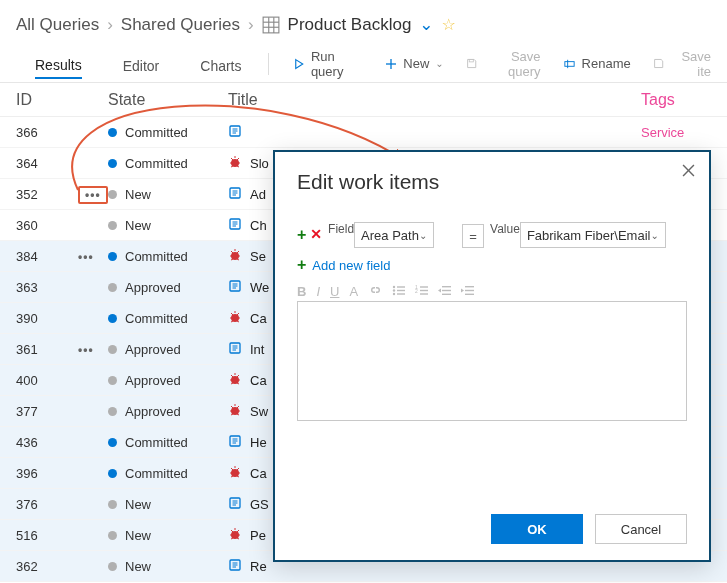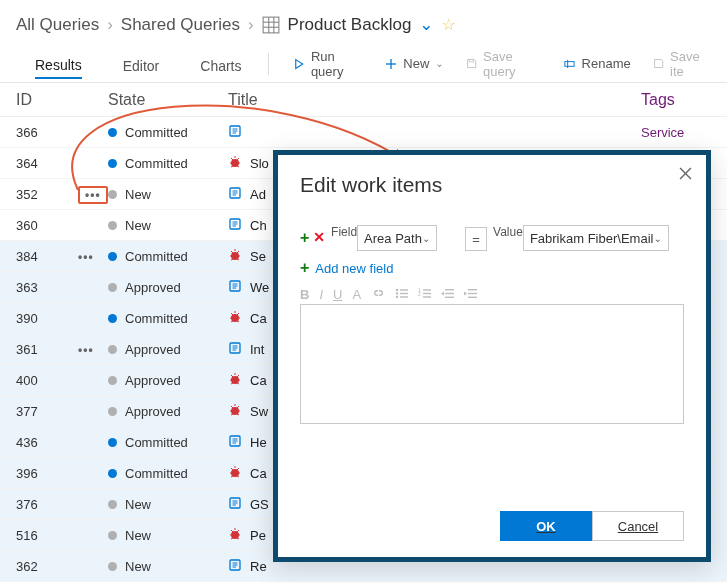--- a/index.html
+++ b/index.html
@@ -35,36 +35,36 @@
     border-bottom:1px solid #e6e6e6;
     height:38px;
     gap:22px;
     font-size:14px;
     color:#555;
   }
   .tab { padding:8px 0 4px 0; cursor:pointer;margin-left:19px; }
   .tab.active { color:#222; border-bottom:2px solid #0078d4; margin-bottom:-1px; }
   .toolbar-sep { width:1px; height:22px; background:#ddd; margin:0 4px; }
   .toolbar-btn { display:flex; align-items:center; gap:6px; color:#555; cursor:pointer; font-size:13px; }
-  .toolbar-btn.disabled { color:#b5b5b5; }
+  .toolbar-btn.disabled { color:#b5b5b5;text-align:right; }
   .toolbar-btn svg { display:block; }
   .col-head {
     display:flex;
     padding: 0 16px;
     height:34px;
     align-items:center;
     border-bottom:1px solid #eee;
     color:#555;
     font-size:16px;
   }
   .c-id   { width:62px; }
   .c-dots { width:30px; }
   .c-state{ width:120px; display:flex; align-items:center; gap:8px;}
   .c-title{ flex:1; display:flex; align-items:center; gap:8px;}
-  .c-tags { width:70px; text-align:left; color:#701a75;}
+  .c-tags { width:70px; text-align:left; color:#ec4899;}
   .row {
     display:flex;
     padding:0 16px;
     height:31px;
     align-items:center;
     border-bottom:1px solid #f3f3f3;
     font-size:13px;
   }
   .row.sel { background:#ecf4fb; }
   .dots { color:#666; letter-spacing:1px; font-weight:bold; cursor:pointer; font-size:12px;}
@@ -74,21 +74,21 @@
   }
   .dot-blue { background:#0078d4; }
   .dot-gray { background:#b0b0b0; }
   .title-icon { width:14px; flex:none; }
   .title-text { color:#222; }
   .dialog-mask {
     position:absolute;
     left:273px; top:150px;
     width:438px; height:412px;
     background:#fff;
-    border:5px solid #0c4a6e;
+    border:2px solid #0c4a6e;
     box-shadow:0 6px 24px rgba(0,0,0,.16);
     padding:18px 22px 16px 22px;
   }
   .dialog-title { font-size:21px; font-weight:300; color:#333; margin-bottom:28px;}
   .dialog-close { position:absolute; right:14px; top:12px; cursor:pointer; color:#666; font-size:14px;}
   .field-row { display:flex; align-items:flex-end; gap:6px; margin-bottom:8px;}
   .field-row .icons { display:flex; gap:4px; margin-bottom:4px;}
   .plus { color:#107c10; font-weight:bold; font-size:16px; cursor:pointer;}
   .xred { color:#e81123; font-weight:bold; font-size:14px; cursor:pointer;}
   .field-col { display:flex; flex-direction:row; }
@@ -110,21 +110,21 @@
   }
   .notes-label { font-size:12px; color:#555; margin-bottom:2px;}
   .rte-toolbar { display:flex; gap:10px; color:#bdbdbd; font-size:13px; margin-bottom:2px; align-items:center;}
   .rte-toolbar span { cursor:pointer; }
   .rte-box {
     border:1px solid #c8c8c8; height:120px; width:100%;
     background:#fff;
   }
   .dialog-buttons {
     position:absolute; right:22px; bottom:16px;
-    display:flex; text-decoration:underline;
+    display:flex; gap:12px;
   }
   .btn {
     min-width:92px; height:30px; display:flex; align-items:center; justify-content:center;
     font-size:13px; cursor:pointer; border:1px solid #c8c8c8; background:#fff;
   }
   .btn.primary { background:#0078d4; color:#fff; border-color:#0078d4; font-weight:600;}
   
   .arrow-svg { position:absolute; left:42px; top:54px; pointer-events:none; }
 </style>
 </head>

